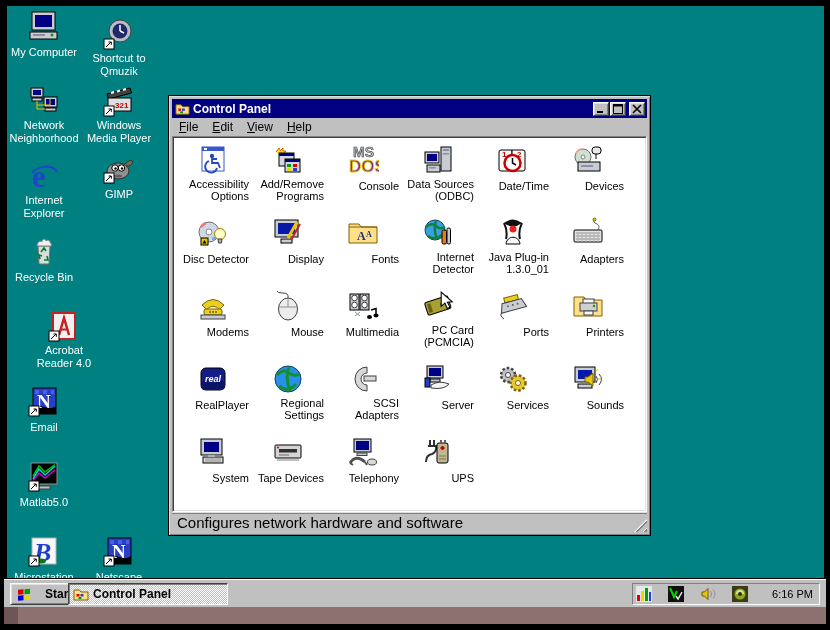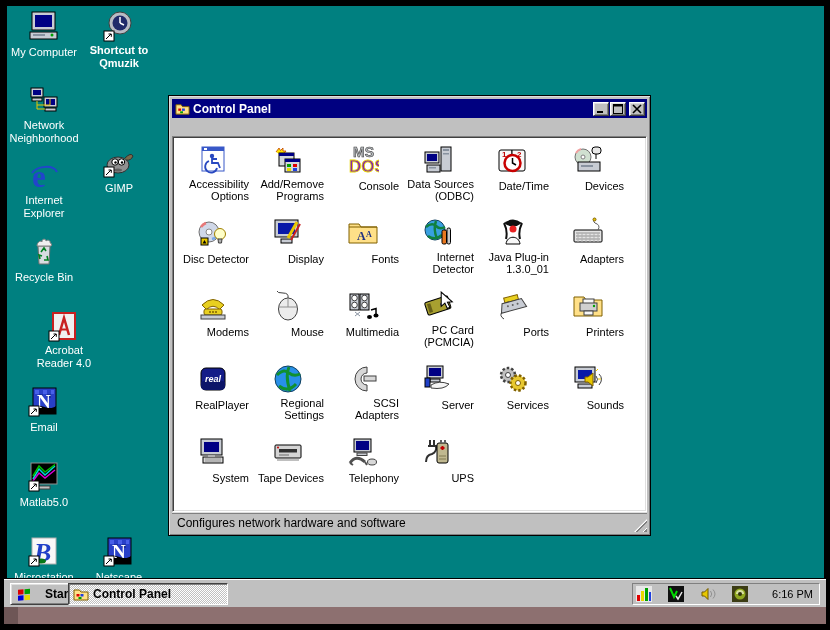--- a/index.html
+++ b/index.html
@@ -45,21 +45,21 @@
              padding:7px 0 0 2px; }
   .cpitem { text-align:right; position:relative; }
   .cpitem .ic { display:block; width:32px; height:32px; margin:0 auto; }
   .cpitem .lbl { display:inline-block; margin-top:2px; font-size:11px; line-height:12px;
                  color:#000; max-width:74px; padding:0 1px; }
   .cpitem .lbl.selected { background:#000080; color:#fff; outline:1px dotted #d8d860; }
 
   .statusbar { position:absolute; left:3px; right:3px; bottom:3px; height:20px;
                background:#c0c0c0; border-top:1px solid #dfdfdf;
                box-shadow: inset 0 1px 0 #808080; display:flex; align-items:center; }
-  .statusbar .stext { font-size:12px; color:#000; padding-left:5px; flex:1; }
+  .statusbar .stext { font-size:15px; color:#000; padding-left:5px; flex:1; }
   .grip { width:13px; height:13px; align-self:flex-end;
           background:
             linear-gradient(135deg, transparent 0 50%, transparent 0) ,
             repeating-linear-gradient(135deg, transparent 0 3px, #fff 3px 4px, #808080 4px 6px);
           clip-path:polygon(100% 0, 100% 100%, 0 100%); }
 
   
   .taskbar { position:absolute; left:4px; top:579px; width:822px; height:28px;
              background:#c0c0c0; border-top:1px solid #fff;
              box-shadow: 0 -1px 0 #000; }
@@ -91,41 +91,49 @@
 <body>
 
 <div class="desktop" id="desktop">
     <div class="dicon" style="left: 0px; top: 4px; text-align: center;"><span class="ic"><svg width="32" height="32" viewBox="0 0 32 32">
           <rect x="4" y="2" width="23" height="18" fill="#c8ccd4" stroke="#000"></rect>
           <rect x="7" y="5" width="17" height="12" fill="#000084"></rect>
           <rect x="2" y="22" width="27" height="7" fill="#c8ccd4" stroke="#000"></rect>
           <rect x="5" y="24" width="12" height="2" fill="#8892a0"></rect>
           <circle cx="24" cy="25" r="1.5" fill="#00a000"></circle>
         </svg></span><span class="lbl">My Computer</span></div>
-    <div class="dicon" style="left: 75px; top: 4px; font-weight: bold;"><span class="ic"><svg width="32" height="32" viewBox="0 0 32 32">
+    <div class="dicon" style="left: 75px; top: 12px;"><span class="ic"><svg width="32" height="32" viewBox="0 0 32 32">
           <circle cx="17" cy="13" r="11" fill="#b8bcc4" stroke="#404040"></circle>
           <circle cx="17" cy="13" r="7.5" fill="#202a6a"></circle>
           <path d="M17 13 L17 7 M17 13 L21 15" stroke="#fff" stroke-width="1.5"></path>
           <rect x="1" y="21" width="10" height="10" fill="#fff" stroke="#000"></rect>
           <path d="M3 29 L8 24 M5.5 24 h2.8 v2.8" stroke="#000" fill="none"></path>
         </svg></span><span class="lbl">Shortcut to Qmuzik</span></div>
     <div class="dicon" style="left: 0px; top: 79px;"><span class="ic"><svg width="32" height="32" viewBox="0 0 32 32">
           <rect x="3" y="3" width="12" height="9" fill="#c8ccd4" stroke="#000"></rect>
           <rect x="5" y="5" width="8" height="5" fill="#000084"></rect>
           <rect x="4" y="13" width="10" height="3" fill="#c8ccd4" stroke="#000"></rect>
           <rect x="16" y="12" width="13" height="10" fill="#c8ccd4" stroke="#000"></rect>
           <rect x="18" y="14" width="9" height="6" fill="#000084"></rect>
           <rect x="17" y="23" width="11" height="3" fill="#c8ccd4" stroke="#000"></rect>
           <path d="M9 16 v8 h8 M9 20 h13 v-6" stroke="#e8c800" fill="none"></path>
         </svg></span><span class="lbl">Network Neighborhood</span></div>
+    <div class="dicon" style="left: 75px; top: 79px;"><span class="ic"><svg width="32" height="32" viewBox="0 0 32 32">
+          <path d="M4 9 L27 3 L28.5 8 L5.5 14 Z" fill="#404040" stroke="#000"></path>
+          <path d="M8 8 l3 -1 M14 6.5 l3 -1 M20 5 l3 -1" stroke="#fff" stroke-width="2"></path>
+          <rect x="5" y="13" width="23" height="13" fill="#e0e0e0" stroke="#000"></rect>
+          <text x="12" y="23" font-size="8" font-weight="bold" fill="#c00000" font-family="Liberation Sans, sans-serif">321</text>
+          <rect x="1" y="21" width="10" height="10" fill="#fff" stroke="#000"></rect>
+          <path d="M3 29 L8 24 M5.5 24 h2.8 v2.8" stroke="#000" fill="none"></path>
+        </svg></span><span class="lbl">Windows Media Player</span></div>
     <div class="dicon" style="left: 0px; top: 154px;"><span class="ic"><svg width="32" height="32" viewBox="0 0 32 32">
           <text x="4" y="27" font-size="31" font-weight="bold" fill="#2244cc" font-family="Liberation Serif, serif">e</text>
           <path d="M4 13 C10 5 26 5 29 12" fill="none" stroke="#2244cc" stroke-width="2"></path>
         </svg></span><span class="lbl">Internet Explorer</span></div>
-    <div class="dicon" style="left: 75px; top: 140px; text-decoration: underline;"><span class="ic"><svg width="32" height="32" viewBox="0 0 32 32">
+    <div class="dicon" style="left: 75px; top: 146px; text-decoration: underline;"><span class="ic"><svg width="32" height="32" viewBox="0 0 32 32">
           <ellipse cx="15" cy="19" rx="11" ry="8" fill="#909090" stroke="#303030"></ellipse>
           <path d="M22 12 q6 -6 8 -2 q-2 5 -7 4" fill="#7a6a4a" stroke="#303030"></path>
           <circle cx="12" cy="16" r="3.2" fill="#fff" stroke="#000"></circle>
           <circle cx="18.5" cy="16" r="3.2" fill="#fff" stroke="#000"></circle>
           <circle cx="12.5" cy="16.5" r="1.2" fill="#000"></circle>
           <circle cx="19" cy="16.5" r="1.2" fill="#000"></circle>
           <ellipse cx="15" cy="24" rx="4" ry="1.5" fill="#606060"></ellipse>
           <rect x="1" y="21" width="10" height="10" fill="#fff" stroke="#000"></rect>
           <path d="M3 29 L8 24 M5.5 24 h2.8 v2.8" stroke="#000" fill="none"></path>
         </svg></span><span class="lbl">GIMP</span></div>
@@ -204,20 +212,26 @@
             <rect x="1.5" y="0.5" width="9" height="2" fill="#000"></rect>
           </svg>
         </span>
       <span class="tbtn close">
           <svg width="12" height="10" viewBox="0 0 12 10">
             <path d="M2 1 L10 9 M10 1 L2 9" stroke="#000" stroke-width="1.6"></path>
           </svg>
         </span>
     </span>
   </div>
+  <div class="menubar" id="menubar">
+      <span class="menu-item"><u>F</u>ile</span>
+      <span class="menu-item"><u>E</u>dit</span>
+      <span class="menu-item"><u>V</u>iew</span>
+      <span class="menu-item"><u>H</u>elp</span>
+    </div>
   <div class="cp-content">
     <div class="cp-grid" id="cpgrid">
         <div class="cpitem"><span class="ic"><svg width="32" height="32" viewBox="0 0 32 32">
               <rect x="5" y="3" width="22" height="24" fill="#fff" stroke="#3858c8"></rect>
               <rect x="5" y="3" width="22" height="4" fill="#3858c8"></rect>
               <rect x="7" y="4" width="3" height="2" fill="#fff"></rect>
               <circle cx="15" cy="12" r="2.2" fill="#2848c0"></circle>
               <path d="M15 14 v5 h6 l2 5 M15 15 h5" stroke="#2848c0" stroke-width="1.8" fill="none"></path>
               <path d="M12 17 a6 6 0 1 0 8 7" stroke="#2848c0" stroke-width="1.8" fill="none"></path>
             </svg></span><span class="lbl">Accessibility Options</span></div>

